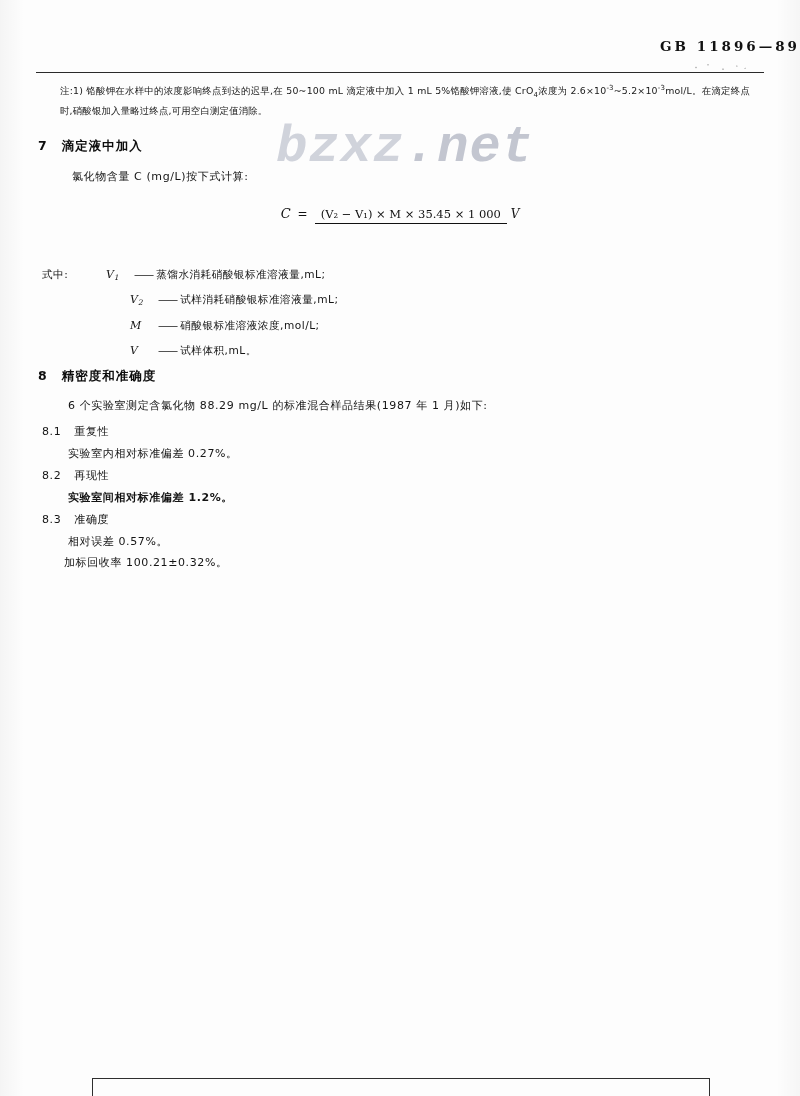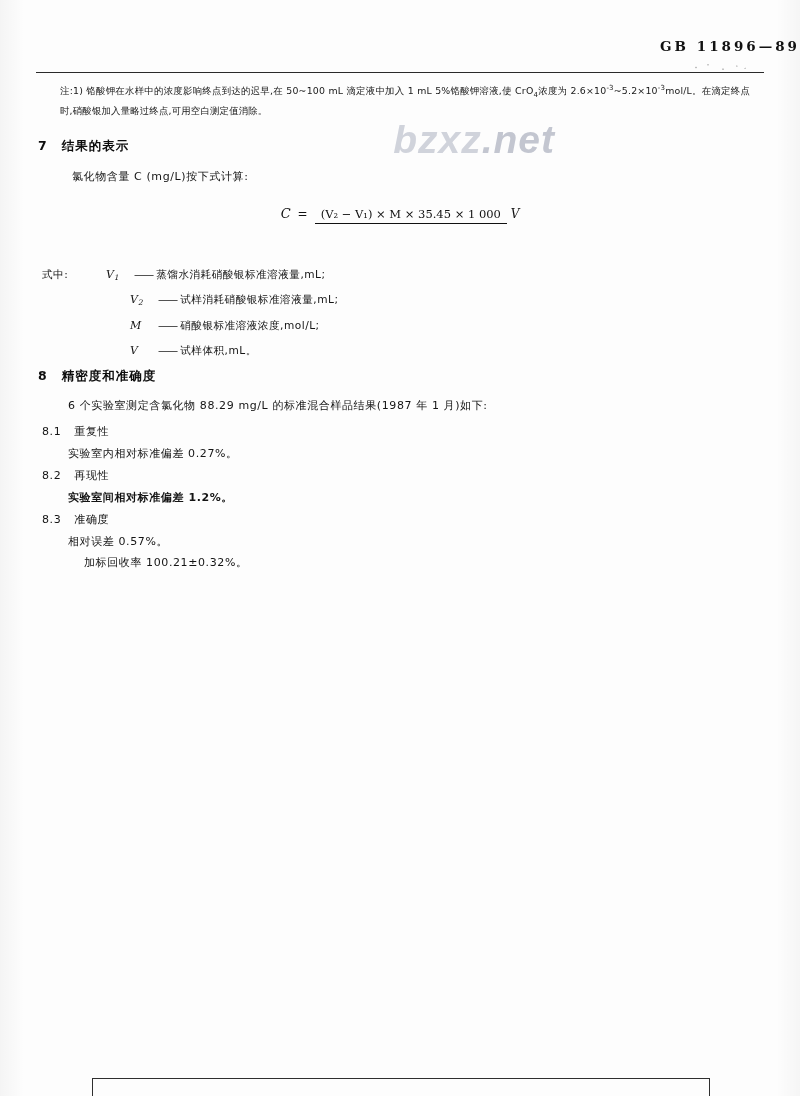--- a/index.html
+++ b/index.html
@@ -151,25 +151,25 @@
   }
   .where .dash { margin: 0 3px 0 2px; letter-spacing: -1px; }
   .where .indent { margin-left: 88px; }
 
   
   .watermark {
     position: absolute;
     top: 118px;
     left: 255px;
     width: 300px;
-    text-align: right;
-    font-family: Liberation Sans, sans-serif;
+    text-align: center;
+    font-family: Liberation Mono, monospace;
     font-weight: bold;
     font-style: italic;
-    font-size: 39px;
+    font-size: 52px;
     letter-spacing: 1px;
     color: #c9ccd6;
     opacity: 0.85;
     pointer-events: none;
     user-select: none;
   }
   .watermark .dot { color: #b9bdc9; }
 
   
   .bottom-box {
@@ -213,21 +213,21 @@
   <div class="watermark">
     <span>bzxz</span><span class="dot">.net</span>
   </div>
 
   <div class="block note">
     <span>注:</span><span>1)</span>
     <span>铬酸钾在水样中的浓度影响终点到达的迟早,在 50~100 mL 滴定液中加入 1 mL 5%铬酸钾溶液,使 CrO</span><sub>4</sub><span>浓度为 2.6×10</span><sup>-3</sup><span>~5.2×10</span><sup>-3</sup><span>mol/L。在滴定终点时,硝酸银加入量略过终点,可用空白测定值消除。</span>
   </div>
 
   <div class="block h-sec" style="left:38px; top:138px;">
-    <span class="num">7</span><span>结果的表示</span>
+    <span class="num">7</span><span>滴定液中加入</span>
   </div>
 
   <div class="block para" style="left:72px; top:167px;">氯化物含量 C (mg/L)按下式计算:</div>
 
   <div class="formula">
     <span class="eq">
       <span class="lhs">C</span>
       <span>=</span>
       <span class="frac">
         <span class="num-part">(V₂ − V₁) × M × 35.45 × 1 000</span>
@@ -273,17 +273,17 @@
 
   <div class="block sub-h" style="left:42px; top:468px;">
     <span class="num">8.2</span><span>再现性</span>
   </div>
   <div class="block para" style="left:68px; top:488px;font-weight:bold;">实验室间相对标准偏差 1.2%。</div>
 
   <div class="block sub-h" style="left:42px; top:512px;">
     <span class="num">8.3</span><span>准确度</span>
   </div>
   <div class="block para" style="left:68px; top:532px;">相对误差 0.57%。</div>
-  <div class="block para" style="left:84px; top:553px;text-align:center;">加标回收率 100.21±0.32%。</div>
+  <div class="block para" style="left:64px; top:553px;text-align:center;">加标回收率 100.21±0.32%。</div>
 
   <div class="bottom-box"></div>
 
 </div>
 
 </body></html>

